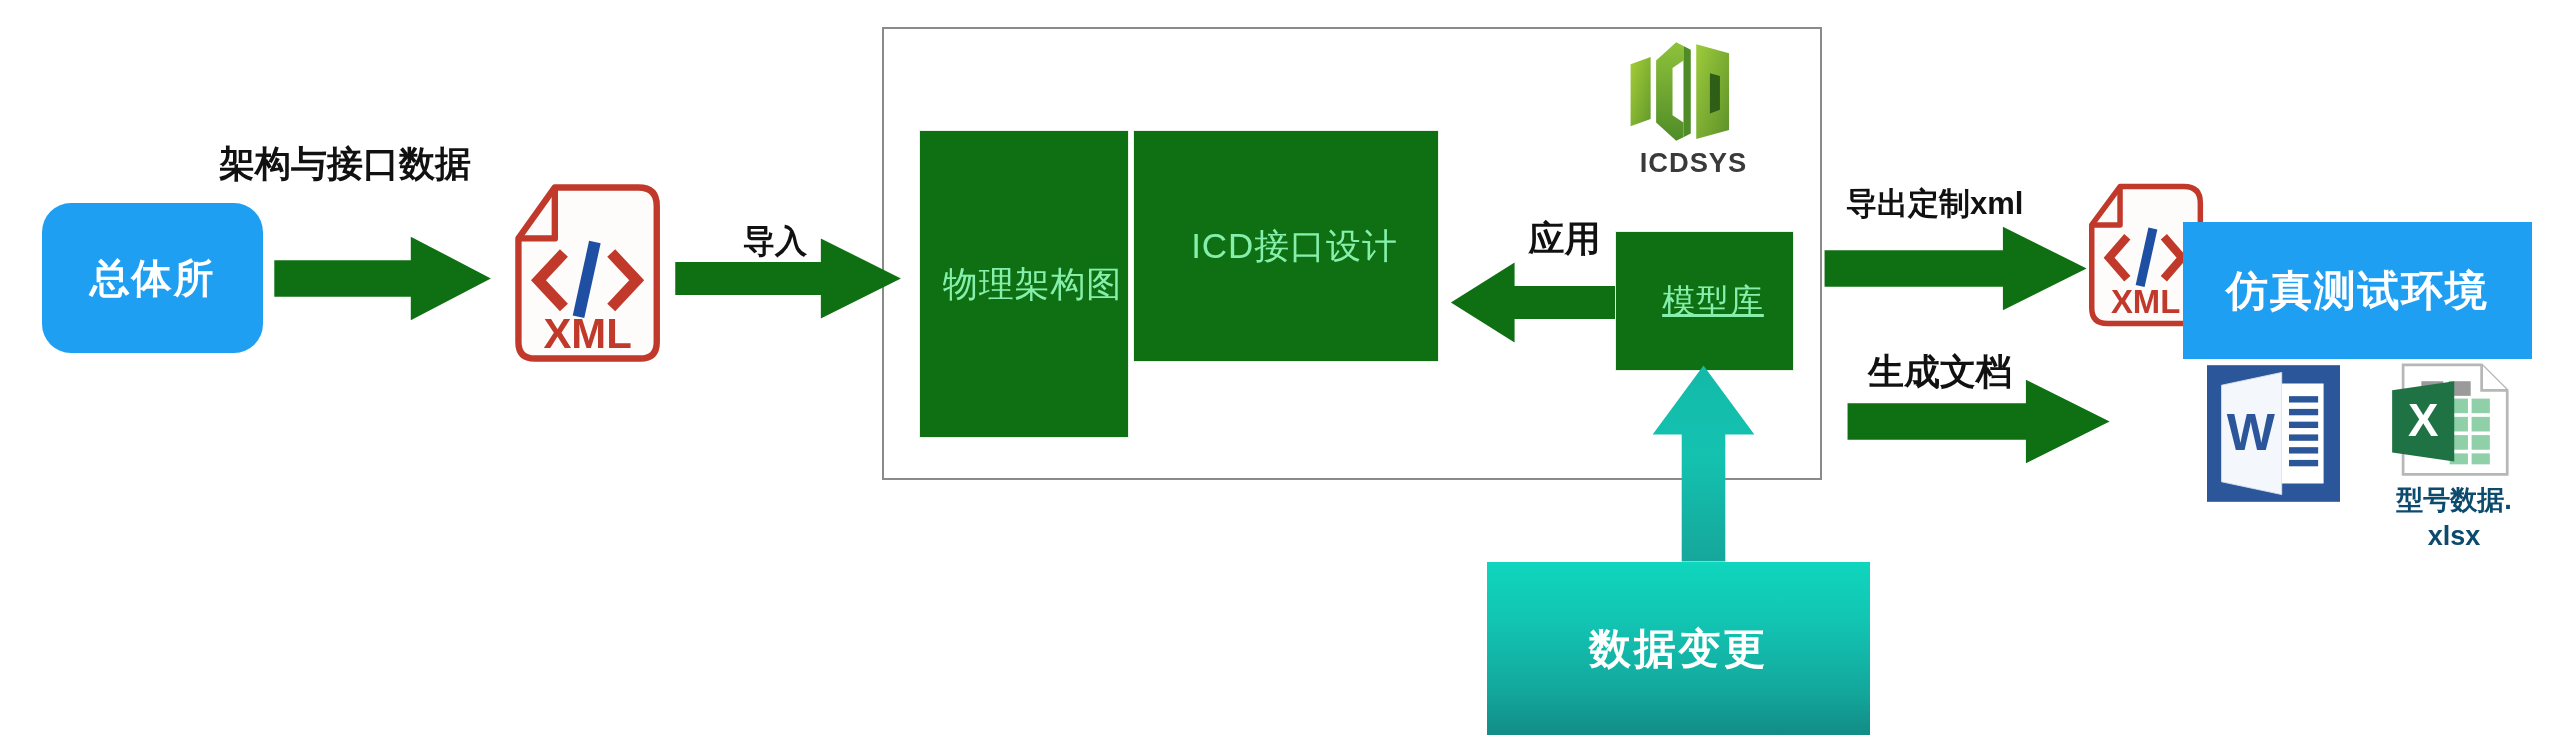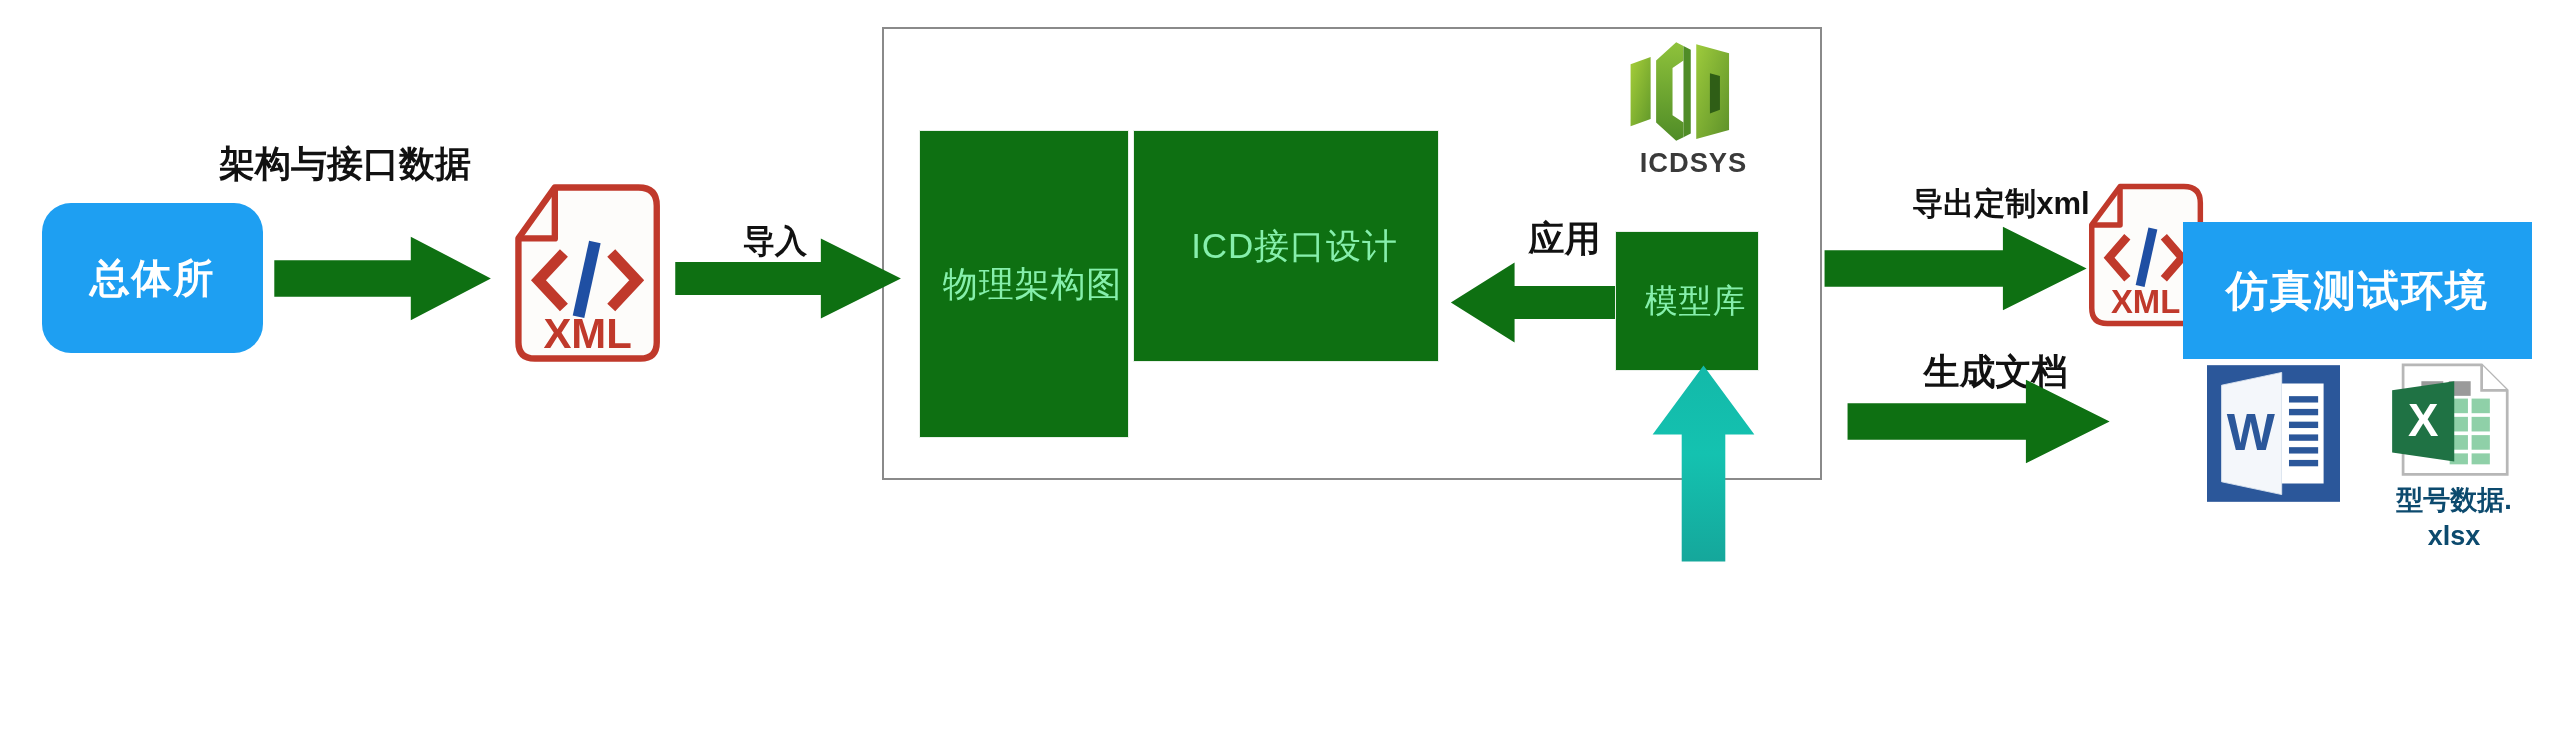--- a/index.html
+++ b/index.html
@@ -10,21 +10,21 @@
   body {
     font-family: "Liberation Sans", "DejaVu Sans", sans-serif;
   }
   #stage {
     position: relative;
     width: 2576px;
     height: 744px;
     background: #ffffff;
     overflow: hidden;
   }
-  .abs { position: absolute; text-align: center; }
+  .abs { position: absolute; }
 
   
   .blue-box {
     background: #1E9FF2;
     display: flex;
     align-items: center;
     justify-content: center;
     color: #ffffff;
     font-weight: bold;
     letter-spacing: 1.8px;
@@ -150,37 +150,40 @@
   <div class="abs label label-center" style="left:1496px; top:212px; width:137px; font-size:36px;">
     <span>应用</span>
   </div>
 
   <div class="abs arrow-wrap" style="left:1449px; top:257px; width:173px; height:91px;">
     <svg width="173" height="91" viewBox="0 0 190 100">
       <path d="M190,32 L72,32 L72,6 L2,50 L72,94 L72,68 L190,68 Z" fill="#0E7012"></path>
     </svg>
   </div>
 
-  <div class="green-box abs" style="left:1615px; top:231px; width:144px; height:140px; font-size:33px;">
+  <div class="green-box abs" style="left:1615px; top:231px; width:179px; height:140px; font-size:33px;text-decoration:underline;">
     <span>模型库</span>
   </div>
 
   <div class="abs arrow-wrap" style="left:1649px; top:363px; width:109px; height:201px;">
     <svg width="109" height="201" viewBox="0 0 120 220">
       <defs>
         <linearGradient id="tealArrow" x1="0" y1="0" x2="0" y2="1">
           <stop offset="0%" stop-color="#13B9A9"></stop>
           <stop offset="45%" stop-color="#14C2B0"></stop>
           <stop offset="100%" stop-color="#15A79B"></stop>
         </linearGradient>
       </defs>
       <path d="M60,2 L116,78 L84,78 L84,218 L36,218 L36,78 L4,78 Z" fill="url(#tealArrow)"></path>
     </svg>
   </div>
 
+  <div class="teal-box abs" style="left:1487px; top:562px; width:383px; height:173px; font-size:42px;">
+    <span>数据变更</span>
+  </div>
 
   <div class="abs label" style="left:1846px; top:180px; width:310px; font-size:31px;">
     <span>导出定制xml</span>
   </div>
 
   <div class="abs arrow-wrap" style="left:1824px; top:223px; width:265px; height:91px;">
     <svg width="265" height="91" viewBox="0 0 290 100">
       <path d="M0,30 L196,30 L196,4 L288,50 L196,96 L196,70 L0,70 Z" fill="#0E7012"></path>
     </svg>
   </div>

